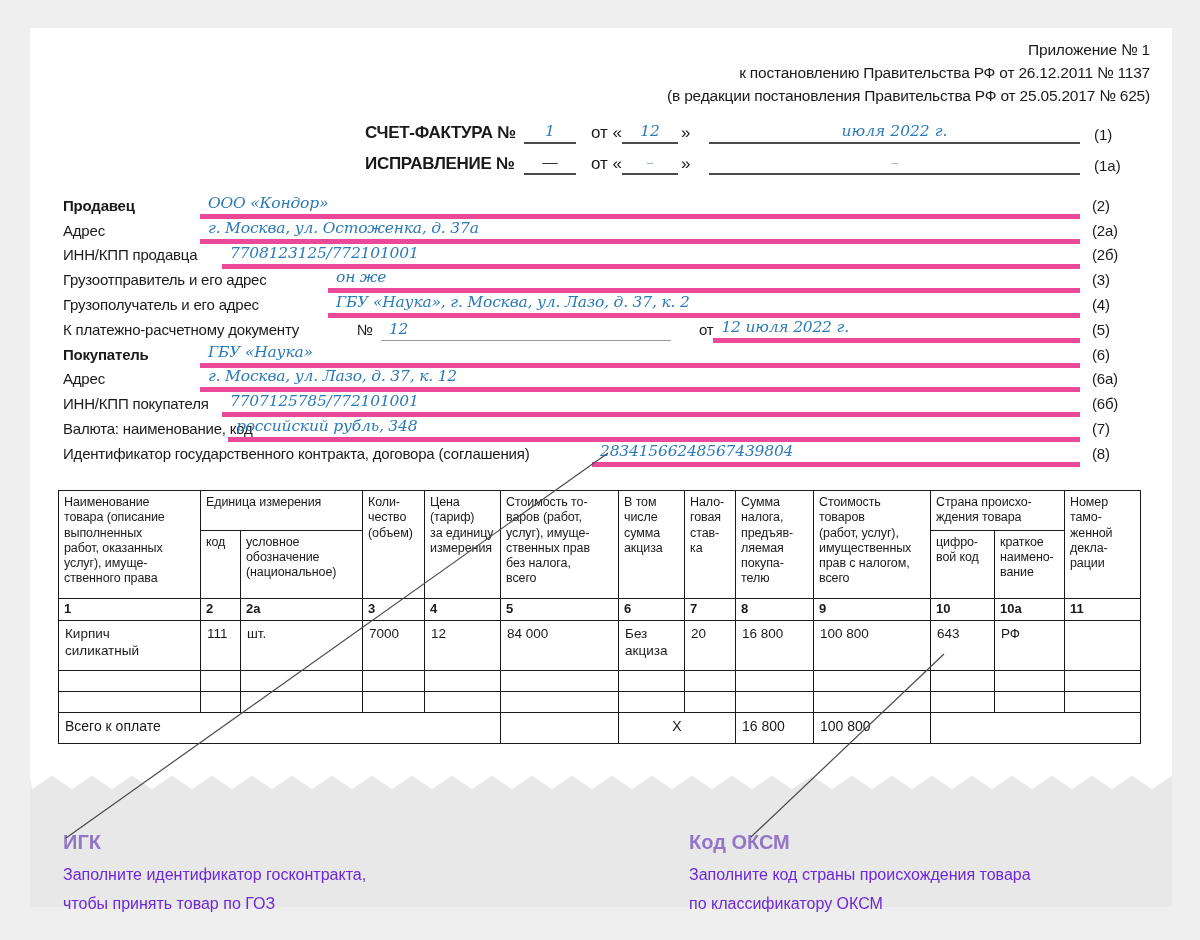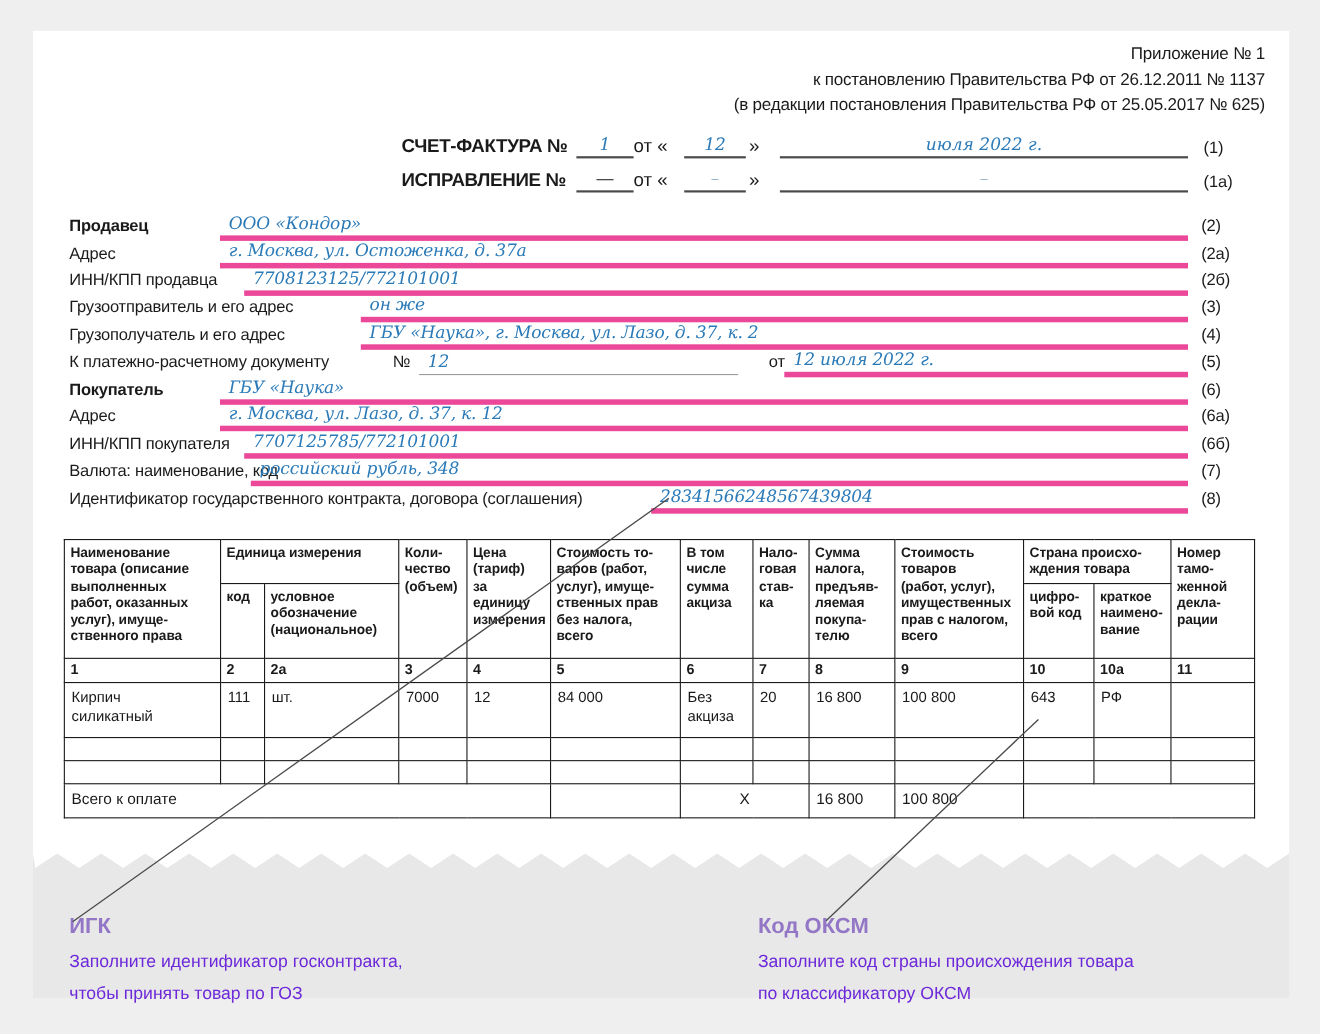--- a/index.html
+++ b/index.html
@@ -11,21 +11,21 @@
   .callouts{position:absolute;left:0;top:0;z-index:6;pointer-events:none}
 
   .top-note{position:absolute;top:10px;right:22px;text-align:right;
             font-size:15.5px;line-height:23px;letter-spacing:-0.2px}
 
   .title-block{position:absolute;left:335px;top:85px;width:779px}
   .t-row{display:flex;align-items:flex-end;height:31px;font-size:17px}
   .t-label{width:155px;font-weight:bold;letter-spacing:-0.3px;padding-bottom:1px}
   .t-field{border-bottom:2px solid #4a4a4a;text-align:center;padding-bottom:1px}
   .t-f1{width:52px;margin-left:4px}
-  .t-ot{width:46px;text-align:left;padding-bottom:1px}
+  .t-ot{width:46px;text-align:right;padding-bottom:1px}
   .t-f2{width:56px}
   .t-q{width:16px;padding-left:3px;padding-bottom:1px}
   .t-f3{flex:1;margin-left:12px}
   .t-marker{width:50px;margin-left:14px;padding-bottom:1px;font-size:15px}
 
   .val{font-family:"DejaVu Serif",serif;font-style:italic;color:var(--blue,#2b7ab8);font-size:15.5px}
   .val-dark{color:#333;font-style:normal;font-family:"Liberation Sans",sans-serif}
   .val-pale{color:#9ab6cf}
 
   .form-block{position:absolute;left:33px;top:166px;width:1079px}
@@ -35,21 +35,21 @@
   .w137{width:137px}.w159{width:159px}.w265{width:265px}.w232{width:232px}.w165{width:165px}.w529{width:529px}
   .f-field{flex:1 1 auto;border-bottom:5px solid #ec4899;padding:0 0 2px 8px;white-space:nowrap;overflow:hidden}
   .f-field-fixed{flex:0 0 282px;border-bottom:1px solid #9a9a9a;padding:0 0 2px 8px;margin-left:8px}
   .f-no{margin-left:62px;padding-bottom:2px}
   .f-ot{margin-left:28px;padding-bottom:2px}
   .f-marker{width:50px;margin-left:12px;padding-bottom:2px;font-size:15px;flex:0 0 auto}
 
   table.inv{position:absolute;left:28px;top:462px;width:1082px;border-collapse:collapse;table-layout:fixed}
   table.inv th,table.inv td{border:1.5px solid #1a1a1a;vertical-align:top;overflow:hidden;
             font-family:"Liberation Sans",sans-serif}
-  table.inv th{font-size:12.5px;font-weight:bold;text-align:left;padding:4px 5px;line-height:1.22;
+  table.inv th{font-size:12.5px;font-weight:normal;text-align:left;padding:4px 5px;line-height:1.22;
             white-space:pre-line;letter-spacing:-0.1px}
   th.vmid,td.vmid{vertical-align:middle}
   tr.hdr-a{height:30px}
   tr.hdr-b{height:68px}
   tr.nums{height:22px}
   tr.nums td{font-weight:bold;font-size:13px;padding:2px 5px}
   tr.data{height:50px}
   tr.data td{font-size:13.5px;padding:4px 6px;white-space:pre-line;line-height:1.3}
   tr.empty{height:21px}
   tr.total{height:31px}

